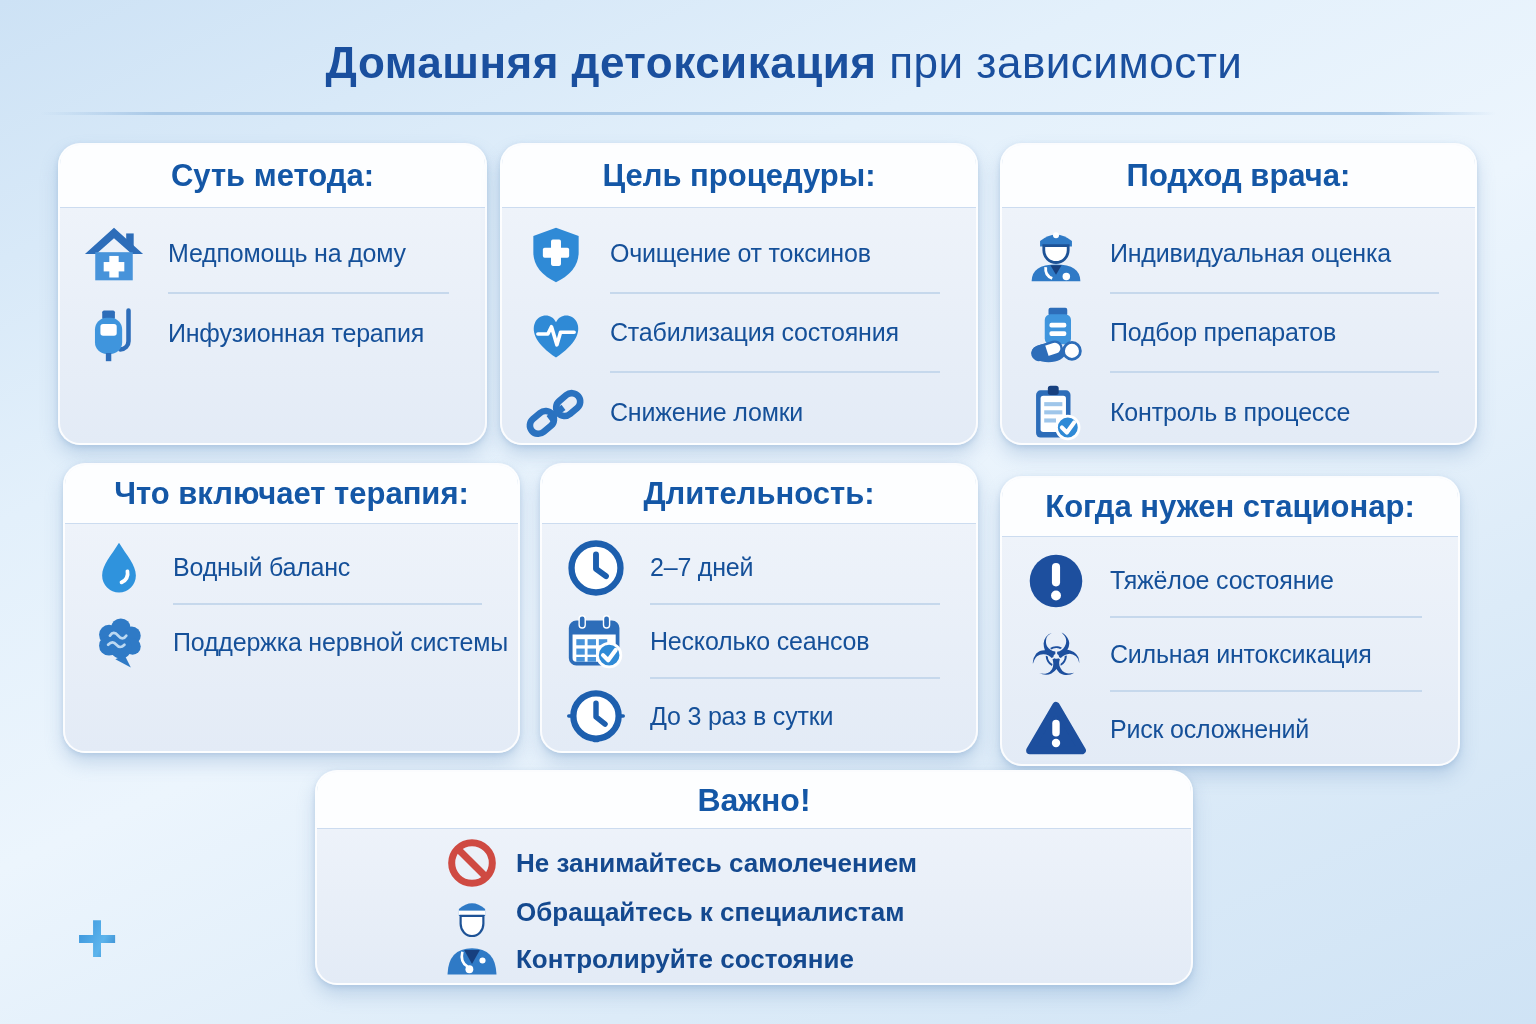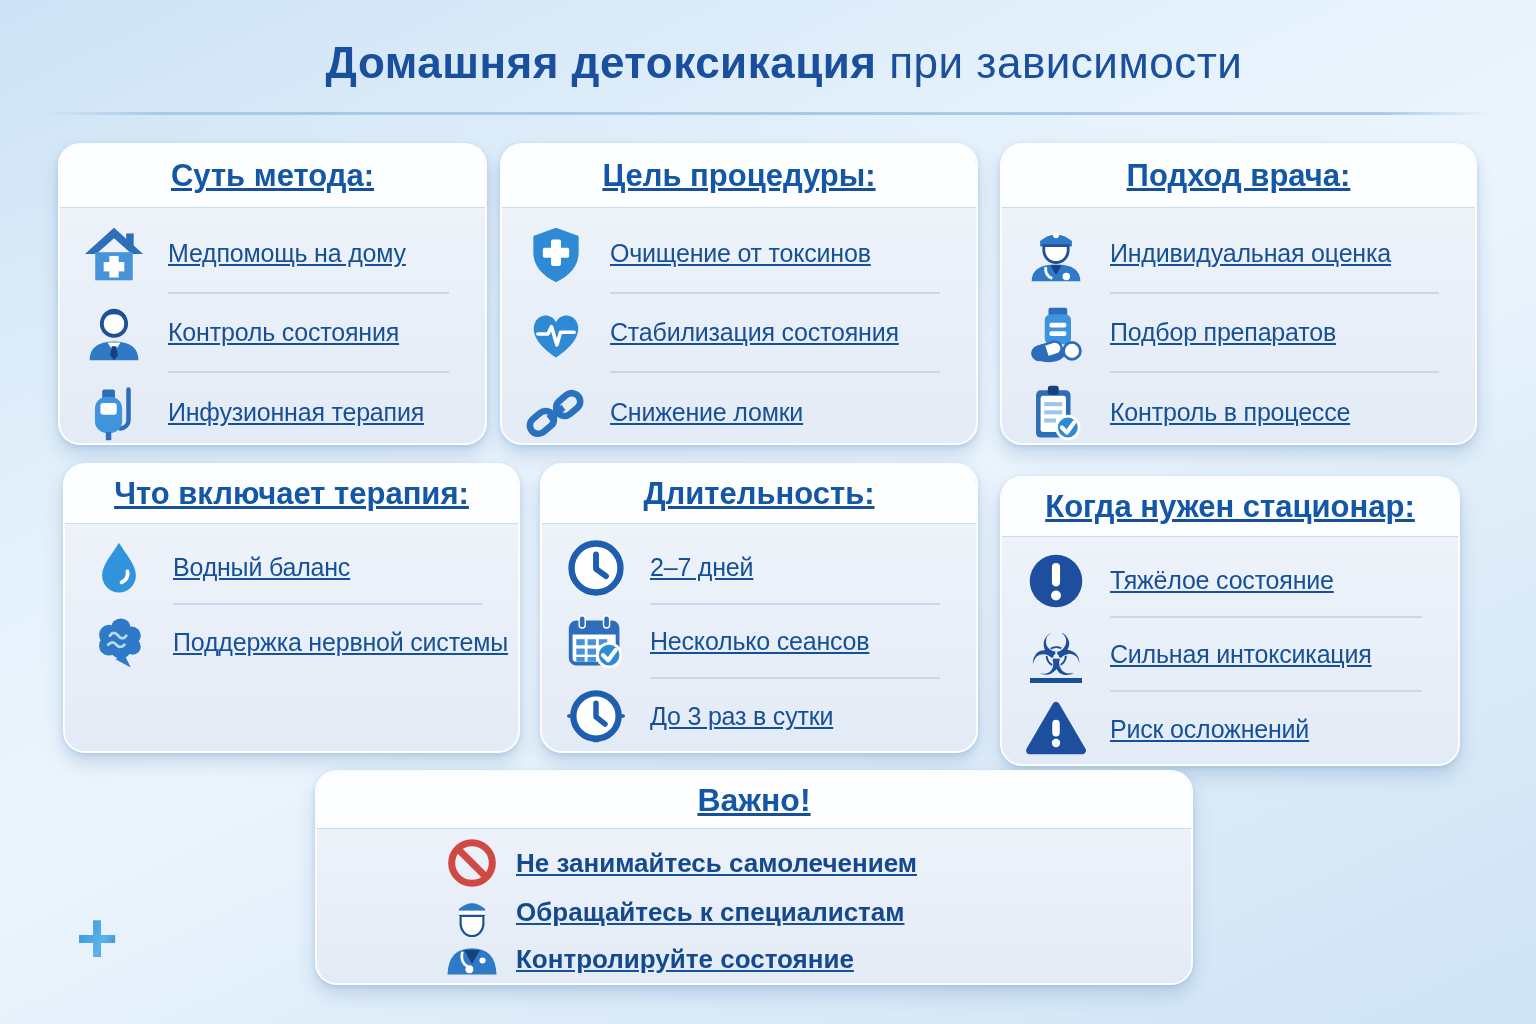--- a/index.html
+++ b/index.html
@@ -20,21 +20,20 @@
     position:absolute; top:112px; left:40px; width:1456px; height:3px;
     background:linear-gradient(90deg,rgba(169,200,230,0) 0%,#aac9e7 8%,#aac9e7 92%,rgba(169,200,230,0) 100%);
     border-radius:2px;
   }
   
   .card {
     position:absolute; border-radius:22px; overflow:hidden;
     background:linear-gradient(180deg,#f1f5fb 0%,#e3ebf6 100%);
     box-shadow:0 10px 18px rgba(108,150,196,.30), 0 2px 5px rgba(108,150,196,.25);
     border:2px solid rgba(255,255,255,.85);
-    text-decoration:underline;
   }
   .card-head {
     height:62px; background:#fdfeff; display:flex; align-items:center; justify-content:center;
     font-weight:bold; font-size:31px; color:#1457a6;
     box-shadow:0 1px 0 rgba(190,210,235,.7);
   }
   .card-body { padding:8px 36px 0 22px; }
   .item { display:flex; align-items:center; height:79px; }
   .ic { flex:0 0 64px; width:64px; height:66px; display:flex; align-items:center; justify-content:center; margin-right:22px; }
   .item .txt {
@@ -93,32 +92,20 @@
       <span class="ic">
         <svg width="62" height="60" viewBox="0 0 64 64">
           <rect x="45" y="9" width="8" height="14" fill="#2d6db9"></rect>
           <polygon points="32,3 63,31 51,31 32,14 13,31 1,31" fill="#2d6db9"></polygon>
           <rect x="12" y="29" width="40" height="30" fill="#4793da"></rect>
           <rect x="27" y="33" width="10" height="23" fill="#fff"></rect>
           <rect x="21" y="39.5" width="22" height="10" fill="#fff"></rect>
         </svg>
       </span>
       <span class="txt">Медпомощь на дому</span>
-    </div>
-    <div class="item">
-      <span class="ic">
-        <svg width="60" height="62" viewBox="0 0 64 64">
-          <circle cx="32" cy="21" r="13" fill="#fff" stroke="#1d5296" stroke-width="4"></circle>
-          <path d="M18 19 a14 14 0 0 1 28 0 q-4 -8 -14 -8 t-14 8 Z" fill="#1d5296"></path>
-          <path d="M6 60 q0 -20 26 -20 q26 0 26 20 Z" fill="#2f7ac6"></path>
-          <polygon points="25,41 32,52 39,41" fill="#fff"></polygon>
-          <polygon points="29.5,45 34.5,45 36,55 32,60 28,55" fill="#173f7d"></polygon>
-        </svg>
-      </span>
-      <span class="txt">Контроль состояния</span>
     </div>
     <div class="item">
       <span class="ic">
         <svg width="58" height="64" viewBox="0 0 64 64">
           <path d="M48 6 v34 a9 9 0 0 1 -9 9" fill="none" stroke="#2d6db9" stroke-width="5" stroke-linecap="round"></path>
           <rect x="19" y="6" width="14" height="10" rx="2" fill="#2d6db9"></rect>
           <rect x="11" y="14" width="30" height="40" rx="13" fill="#3f95dd"></rect>
           <rect x="17" y="21" width="18" height="13" rx="3" fill="#fff"></rect>
           <rect x="23" y="53" width="6" height="9" fill="#2d6db9"></rect>
         </svg>

